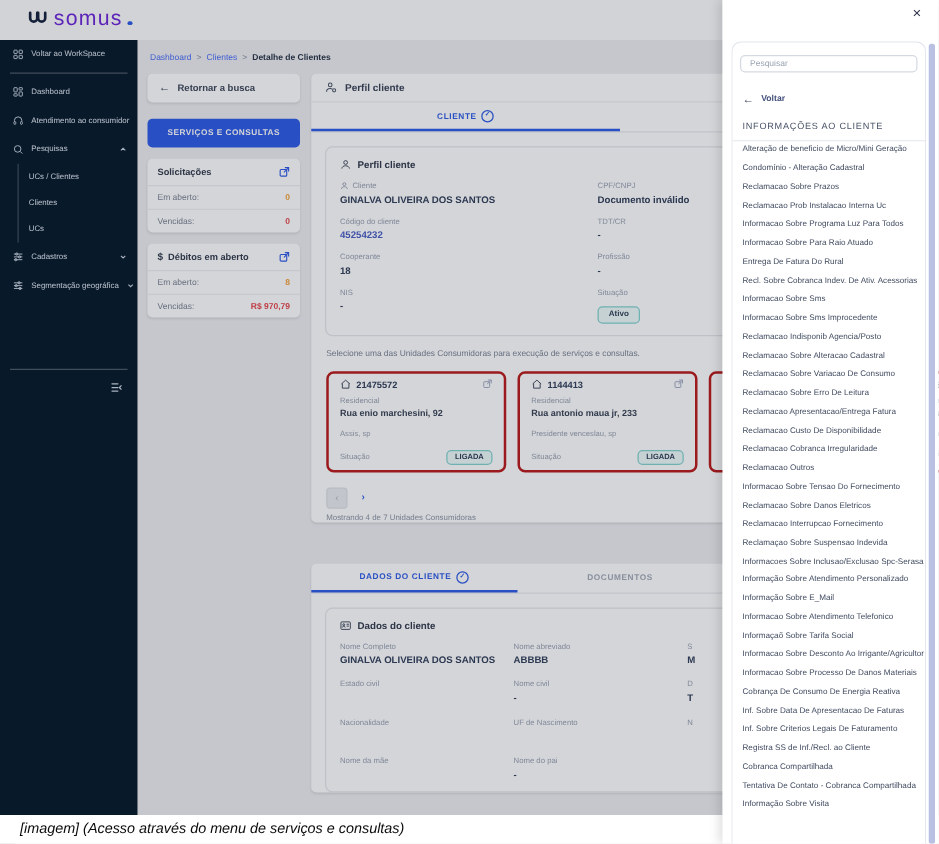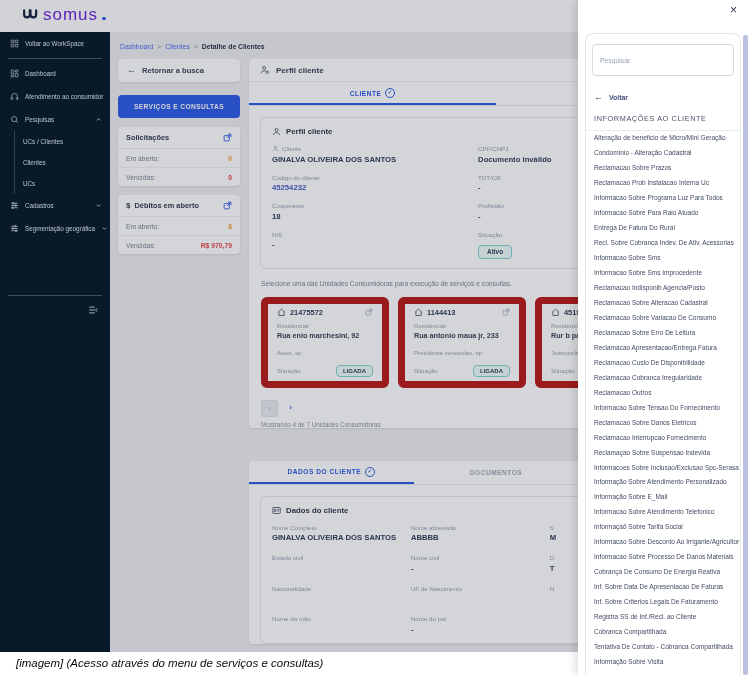--- a/index.html
+++ b/index.html
@@ -64,21 +64,21 @@
   .grid3{display:grid;grid-template-columns:31% 31% 38%;row-gap:12px;}
   .f-label{font-size:6.2px;color:#98a1b3;margin-bottom:2.5px;display:flex;align-items:center;gap:3px;}
   .f-label svg{width:7px;height:7px;stroke:#98a1b3;}
   .f-value{font-size:7.7px;font-weight:bold;color:#33415c;min-height:9px;}
   .f-value.accent{color:#4a5fc6;}
   .badge{display:inline-block;border:1px solid #82d3d0;background:#eefbfb;color:#2f3e55;font-size:6.4px;font-weight:bold;padding:2.5px 8px;border-radius:4px;}
   .badge:empty{display:none;}
   .uc-title{font-size:8px;font-weight:bold;color:#33415c;margin:12px 12px 3px;}
   .uc-sub{font-size:6.7px;color:#7c8698;margin:0 12px 10px;}
   .uc-row{display:flex;gap:9px;margin:0 12px;}
-  .uc-card{width:128px;flex:none;border:7px solid #b91c1c;border-radius:6px;padding:4px 9px;background:#fff;box-sizing:border-box;cursor:pointer;}
+  .uc-card{width:144px;flex:none;border:2px solid #b91c1c;border-radius:6px;padding:4px 9px;background:#fff;box-sizing:border-box;cursor:pointer;}
   .uc-top{display:flex;align-items:center;gap:4px;}
   .uc-top svg.home{width:9px;height:9px;stroke:#3a4458;}
   .uc-num{font-size:7.4px;font-weight:bold;color:#33415c;}
   .uc-link{margin-left:auto;}
   .uc-link svg{width:8px;height:8px;stroke:#9aa3c0;}
   .uc-type{font-size:6.1px;color:#99a2b2;margin-top:5px;}
   .uc-addr{font-size:7.2px;font-weight:bold;color:#3a4557;margin-top:2px;min-height:18px;line-height:9px;}
   .uc-city{font-size:6.1px;color:#99a2b2;}
   .uc-sit{display:flex;align-items:center;justify-content:space-between;margin-top:9px;}
   .uc-sit-label{font-size:6.1px;color:#99a2b2;}
@@ -88,21 +88,21 @@
   .pg-prev{background:#e9ecef;color:#adb5bd;border:1px solid #dde1e6;}
   .pg-next{background:transparent;color:#2e5ce6;border:none;font-weight:bold;}
   .uc-info{font-size:6.3px;color:#8b94a5;margin:3px 12px 13px;}
   .gap-v{height:20px;}
   
   .backdrop{position:absolute;left:0;top:0;width:578px;height:652px;background:rgba(18,24,38,.18);z-index:4;pointer-events:none;}
   
   .drawer{position:absolute;left:578px;top:0;width:173px;height:675px;background:#fff;z-index:10;box-shadow:-3px 0 8px rgba(0,0,0,.13);box-sizing:border-box;}
   .drawer-close{position:absolute;top:3px;right:14px;font-size:12px;color:#30374a;cursor:pointer;line-height:14px;}
   .drawer-panel{position:absolute;top:33px;left:7px;right:10px;bottom:0;border:1px solid #e3e7ee;border-bottom:none;border-radius:8px 8px 0 0;overflow:hidden;background:#fff;}
-  .drawer-search{margin:10px 6px 2px;width:calc(100% - 12px);box-sizing:border-box;height:32px;border:1px solid #d5dae2;border-radius:4px;font-size:6.8px;padding:0 7px;color:#333;font-family:"Liberation Sans",sans-serif;outline:none;}
+  .drawer-search{margin:10px 6px 2px;width:calc(100% - 12px);box-sizing:border-box;height:14px;border:1px solid #d5dae2;border-radius:4px;font-size:6.8px;padding:0 7px;color:#333;font-family:"Liberation Sans",sans-serif;outline:none;}
   .drawer-search::placeholder{color:#9aa4b2;}
   .voltar{display:flex;align-items:center;gap:6px;padding:16px 8px 9px;font-size:6.9px;color:#44507c;font-weight:bold;cursor:pointer;}
   .drawer-section{padding:4px 8px 7px;font-size:7.3px;letter-spacing:.6px;color:#4a5368;border-bottom:1px solid #e8ebf0;}
   .drawer-item{padding:4.2px 8px;font-size:6.5px;color:#404b60;line-height:6.6px;cursor:pointer;white-space:nowrap;overflow:hidden;}
   .scroll-strip{position:absolute;top:35px;right:3px;width:5px;bottom:0;background:#b9c0e2;border-radius:2px;z-index:11;}
   
   .caption-strip{position:absolute;left:12px;top:652px;width:751px;height:23px;background:#fff;z-index:6;}
   .caption{position:absolute;left:4px;top:5px;font-size:11.5px;font-style:italic;color:#0a0a0a;}
 </style>
 </head>

